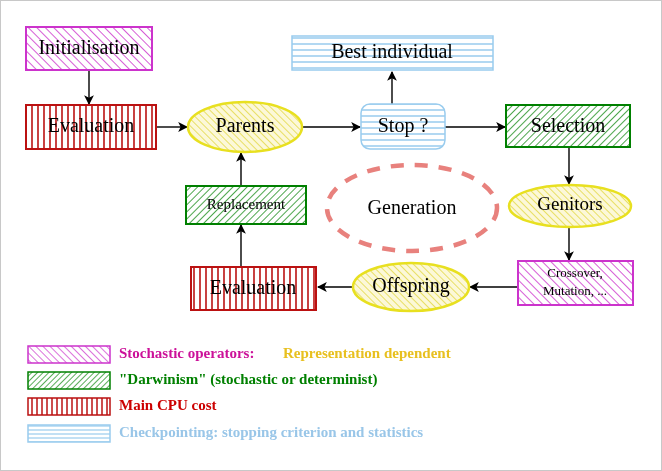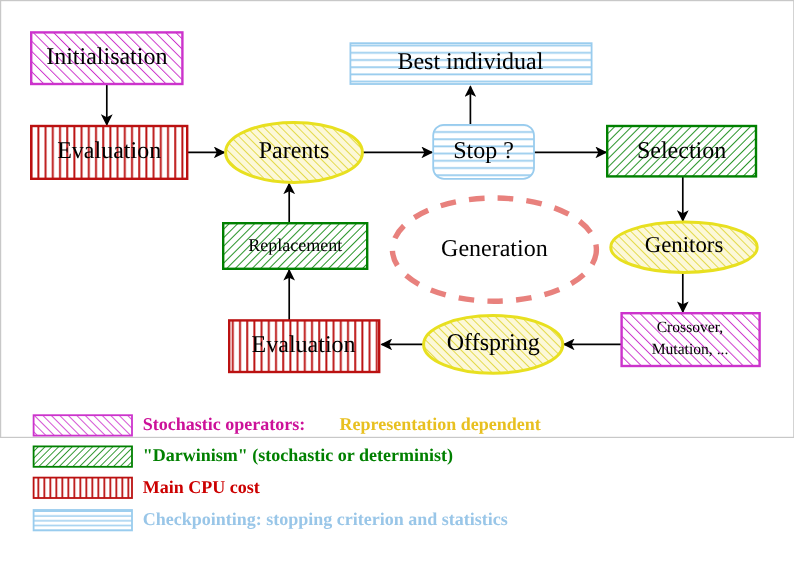--- a/index.html
+++ b/index.html
@@ -11,21 +11,21 @@
   body {
     width: 662px;
     height: 471px;
     font-family: "Liberation Serif", "DejaVu Serif", serif;
     overflow: hidden;
     position: relative;
   }
   #diagram-root {
     position: relative;
     width: 662px;
-    height: 365px;
+    height: 471px;
     border: 1px solid #c8c8c8;
     box-sizing: border-box;
     background: #ffffff;
   }
   svg.canvas {
     position: absolute;
     left: 0;
     top: 0;
     width: 662px;
     height: 471px;

